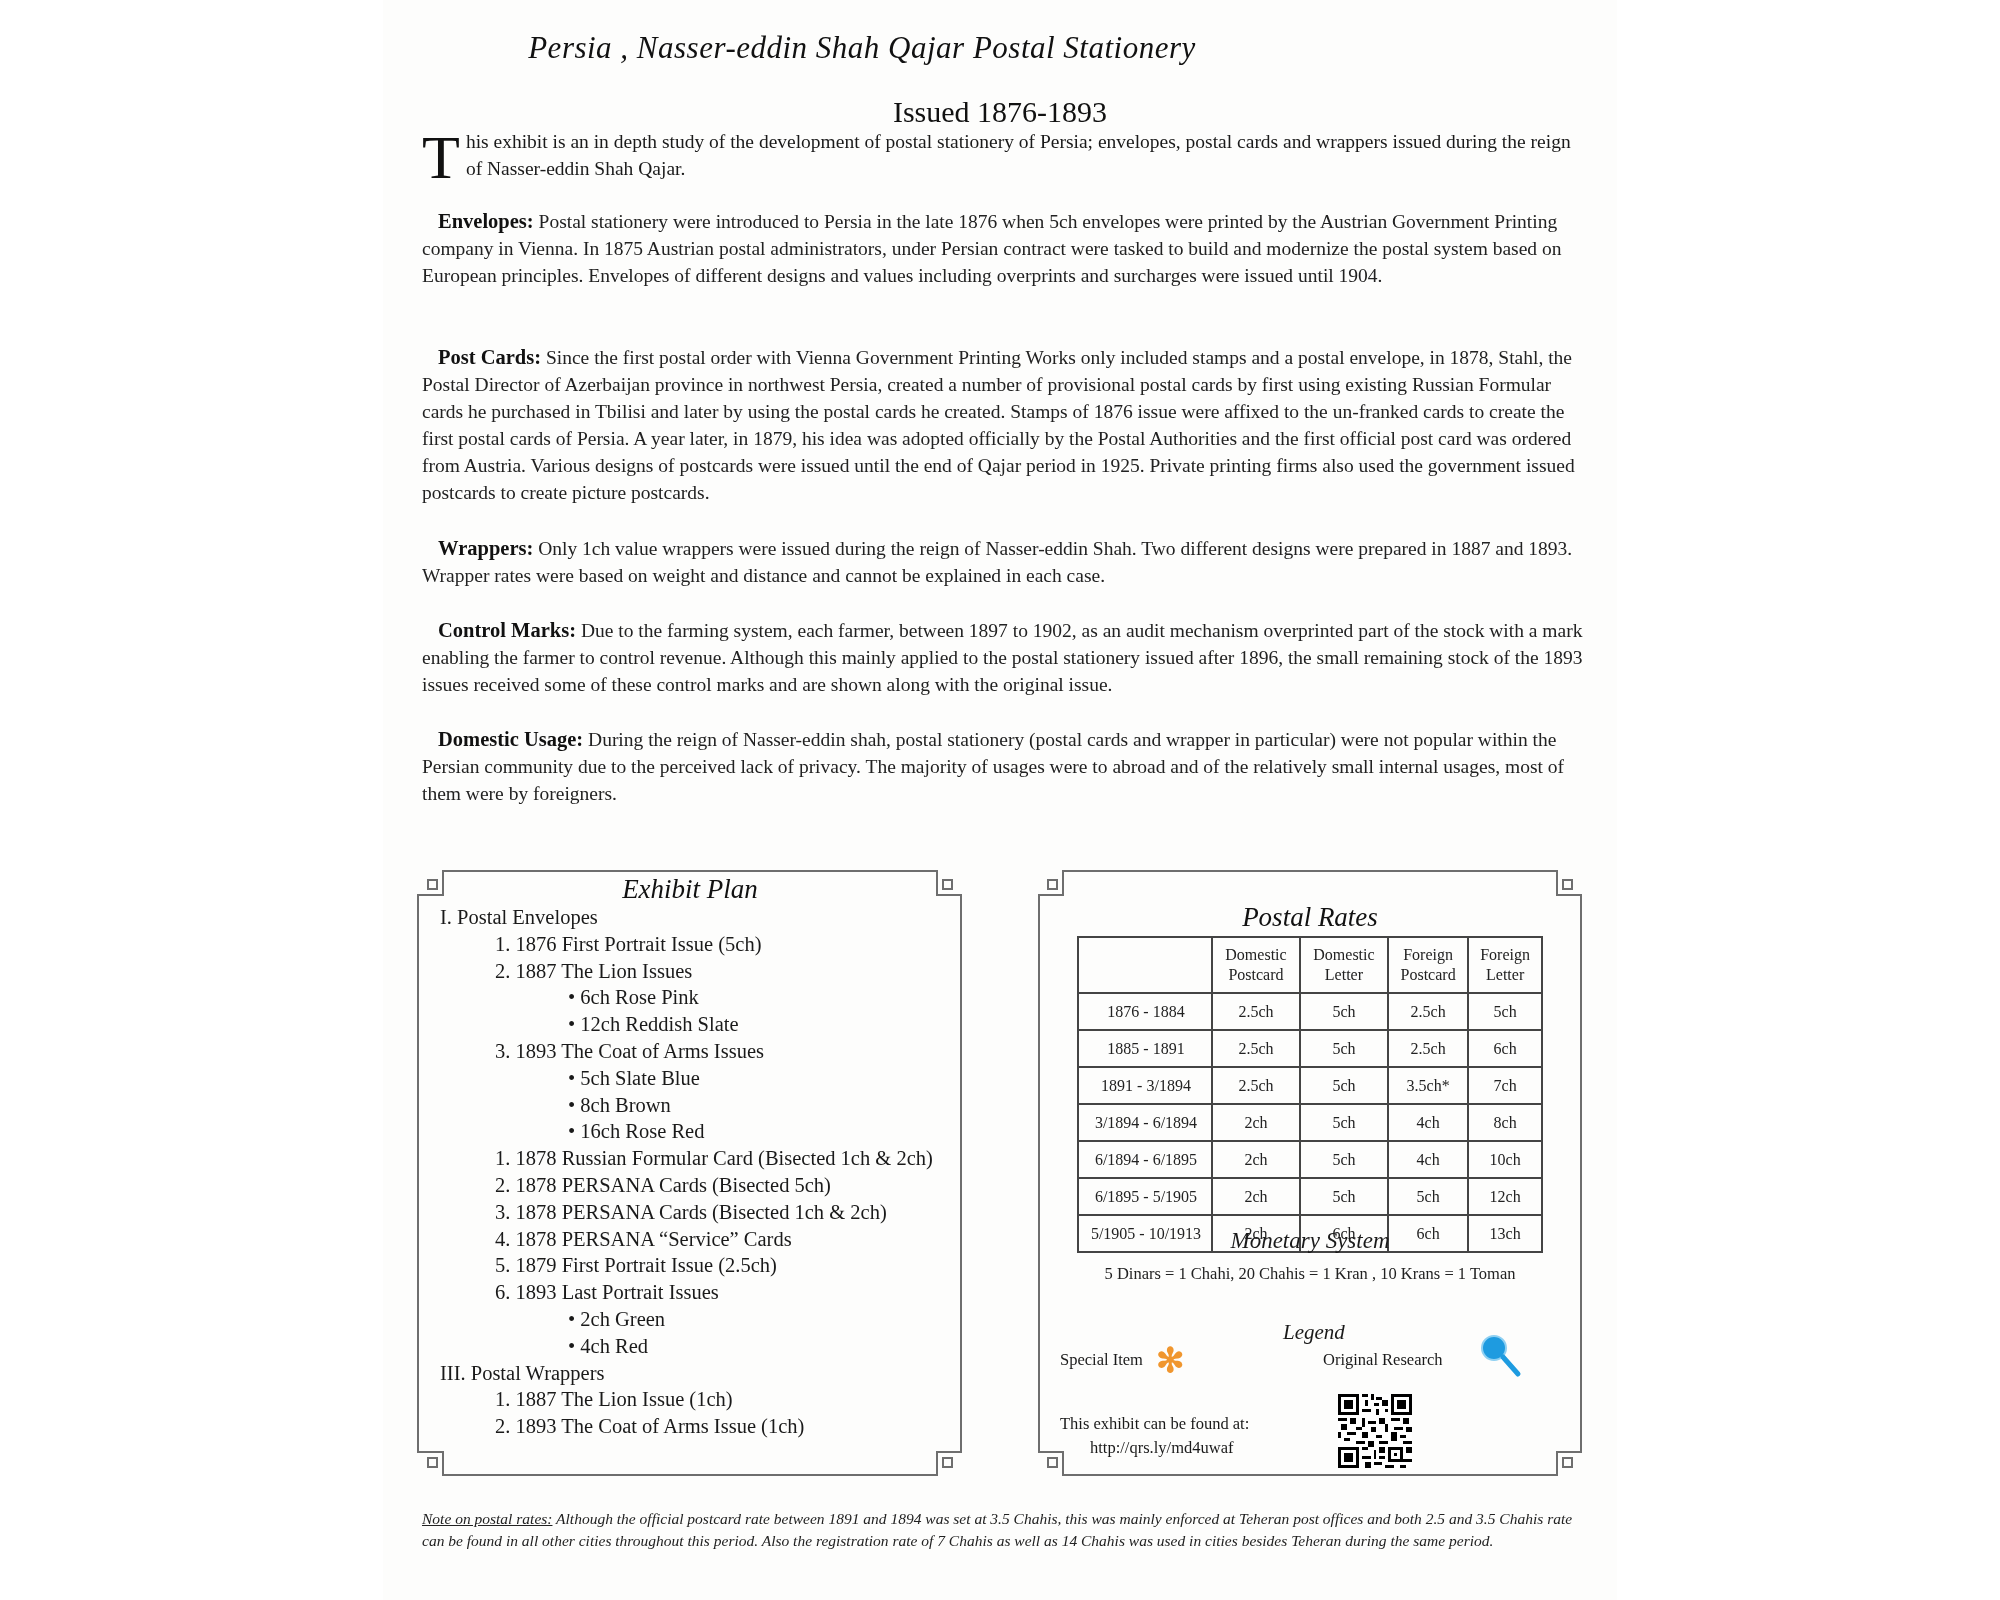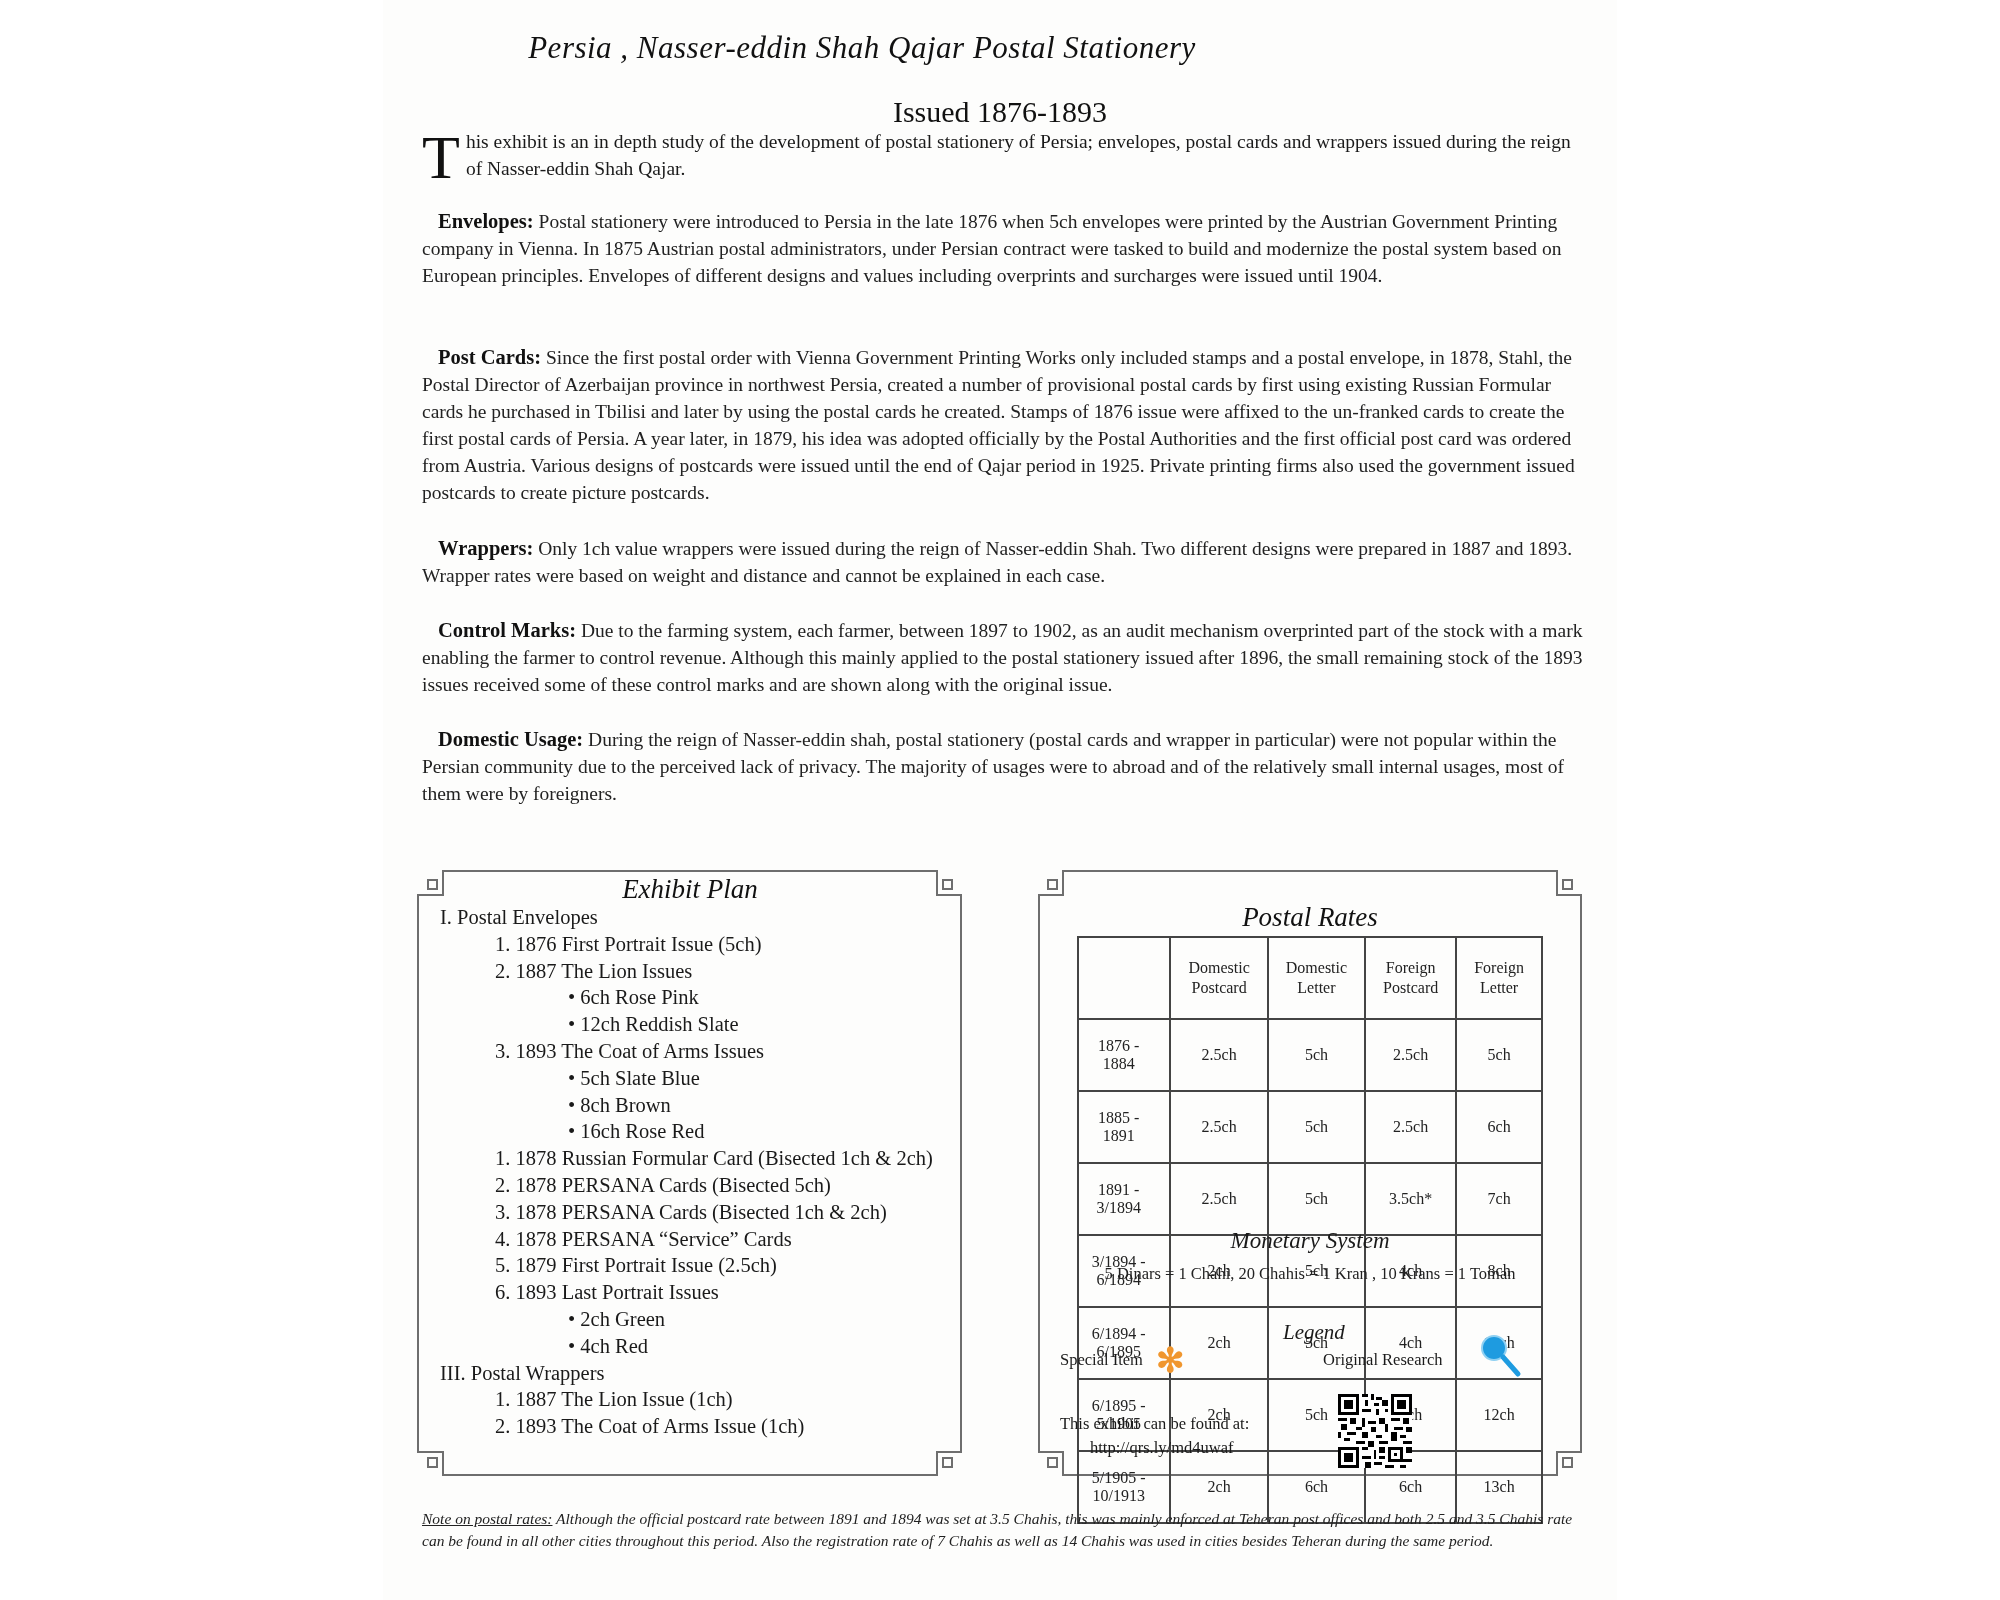--- a/index.html
+++ b/index.html
@@ -47,21 +47,21 @@
   .plan-list .l1 { padding-left:0; }
   .plan-list .l2 { padding-left:55px; }
   .plan-list .l3 { padding-left:128px; }
 
   .rates { left:1038px; top:860px; width:560px; height:625px; }
   table.rt {
     position:absolute; left:39px; top:76px; width:466px;
     border-collapse:collapse; font-size:16px; color:#222;
   }
   table.rt th, table.rt td {
-    border:2px solid #444; text-align:center; padding:17px; height:27px;
+    border:2px solid #444; text-align:center; padding:4px; height:27px;
     font-weight:normal;
   }
   table.rt th { height:46px; line-height:20px; font-size:16px; }
   table.rt td:first-child { text-align:center; padding-left:6px; width:122px; }
   .mon-title { position:absolute; left:0; right:0; top:368px; text-align:center; font-style:italic; font-size:23px; }
   .mon-text { position:absolute; left:0; right:0; top:404px; text-align:center; font-size:16.5px; color:#222; }
   .legend-title { position:absolute; left:245px; top:460px; font-style:italic; font-size:21px; }
   .leg-special { position:absolute; left:22px; top:490px; font-size:16.5px; }
   .leg-star { position:absolute; left:118px; top:480px; font-size:34px; color:#F0962E; font-weight:bold; }
   .leg-research { position:absolute; left:285px; top:490px; font-size:16.5px; }

